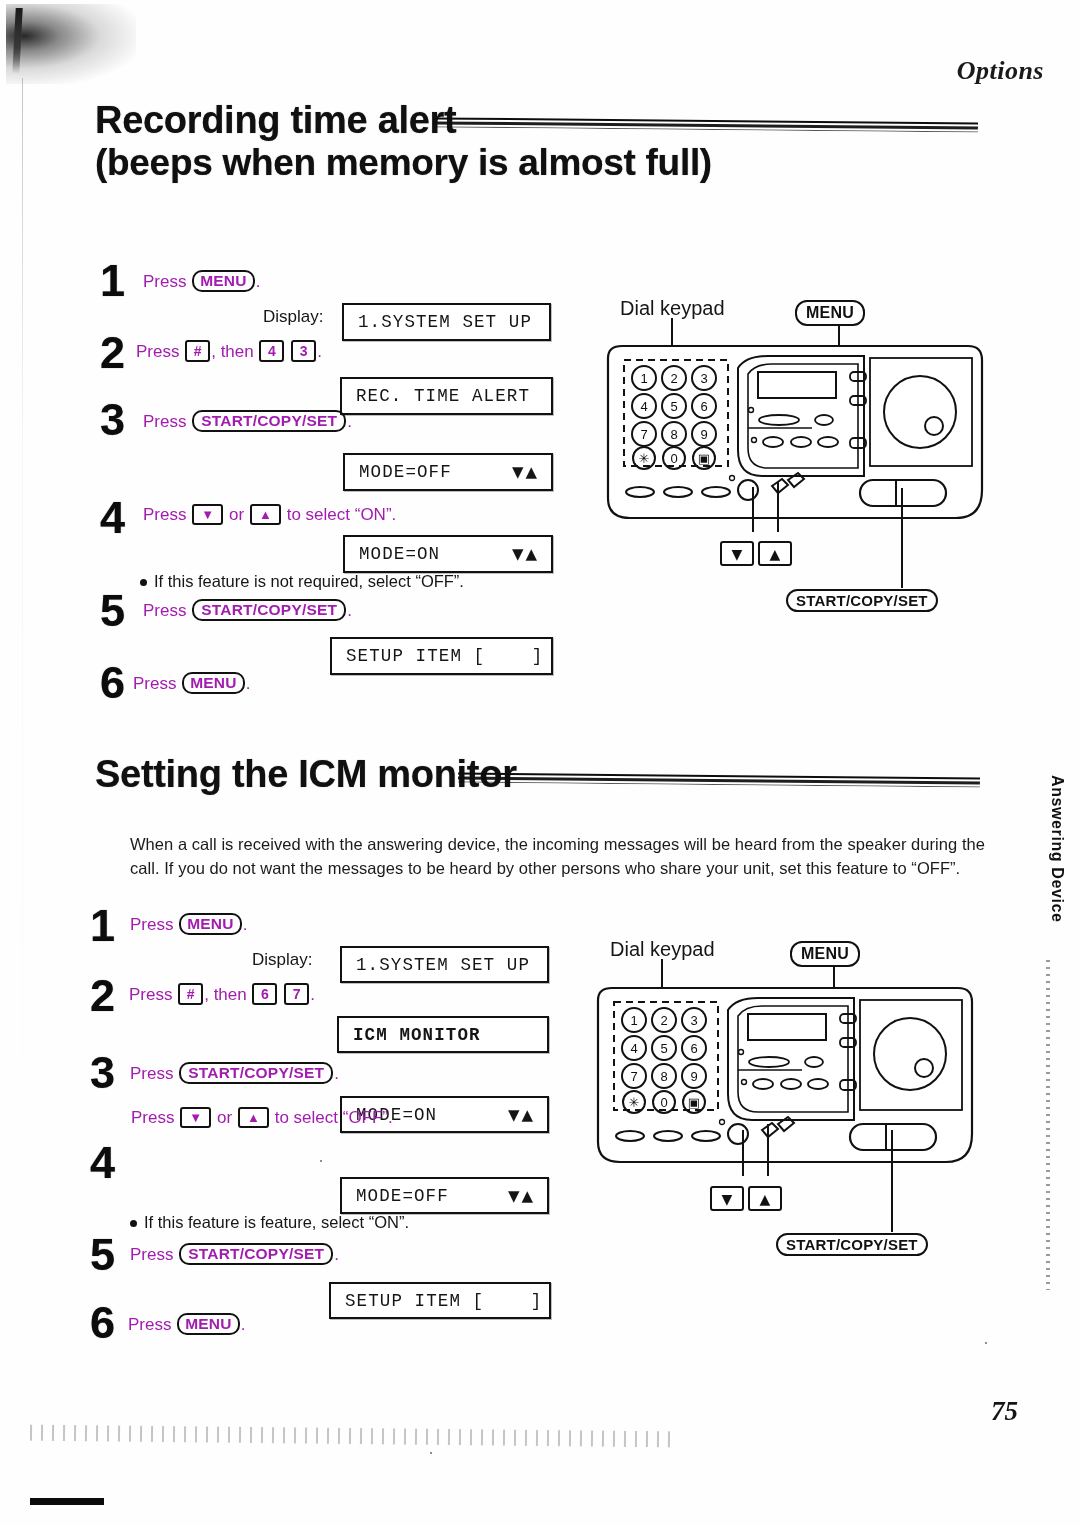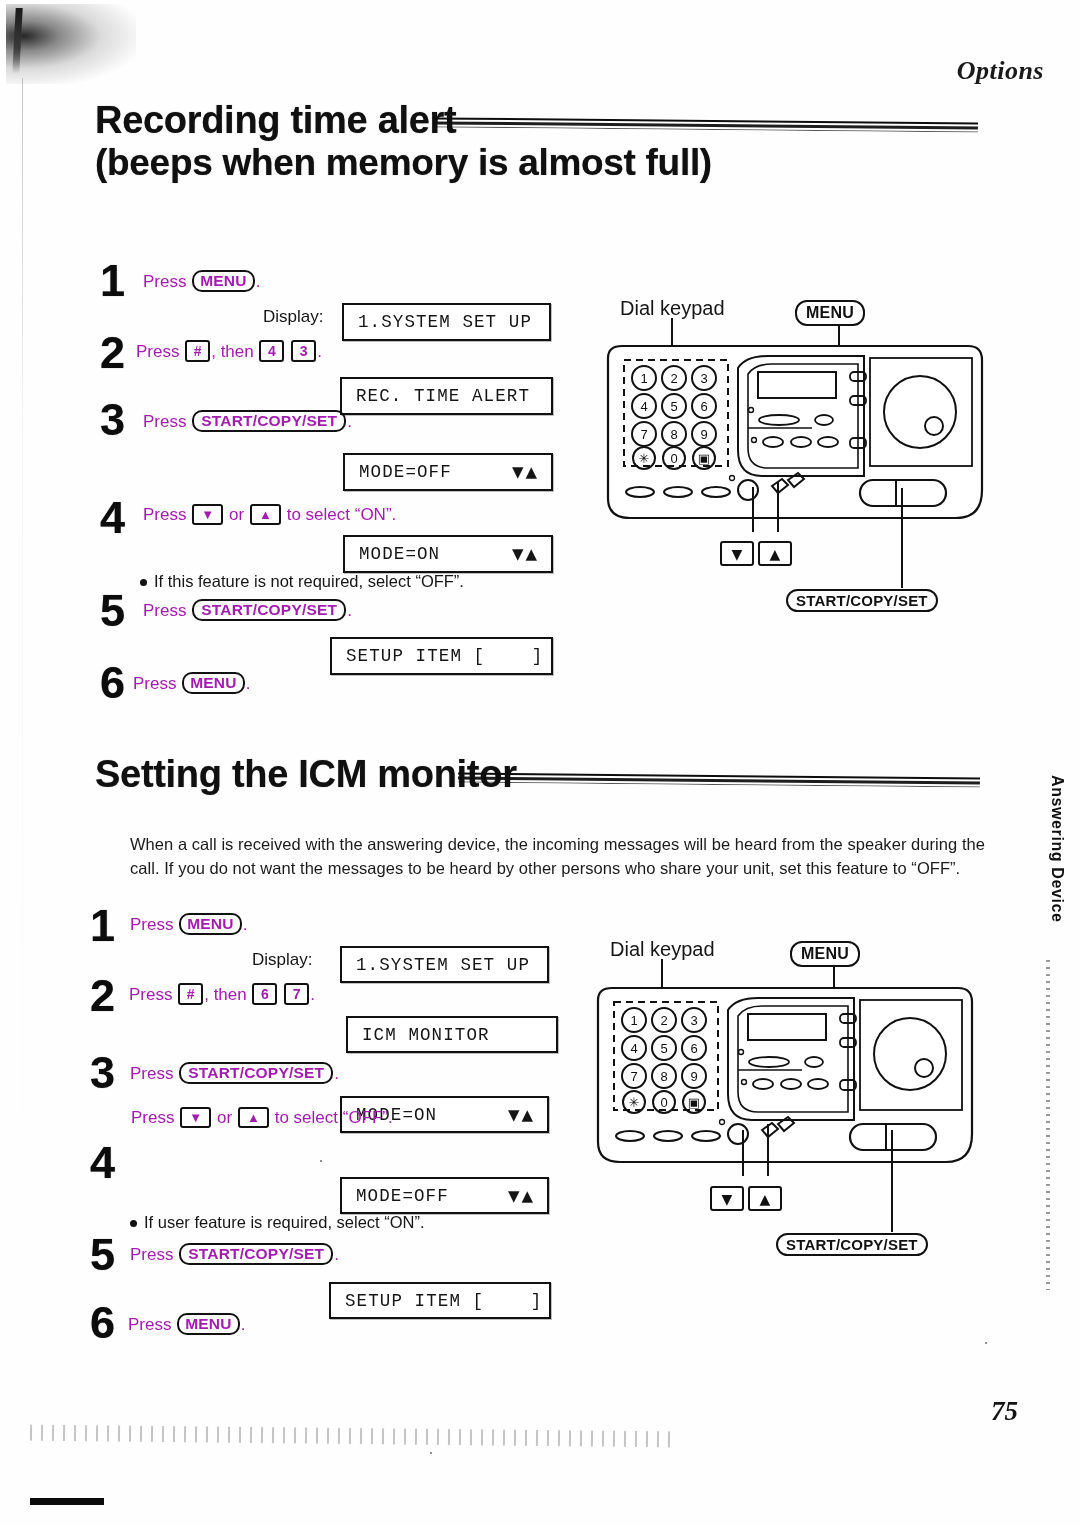--- a/index.html
+++ b/index.html
@@ -352,21 +352,21 @@
   </div>
 
   <div class="step-num" style="left:90px;top:973px;">2</div>
   <div class="step-txt" style="left:129px;top:983px;">
     <span>Press</span>
     <span class="key sq">#</span><span>, then</span>
     <span class="key sq">6</span>
     <span class="key sq">7</span><span>.</span>
   </div>
 
-  <div class="lcd" style="left:346px;top:1016px;width:208px;height:33px;">
+  <div class="lcd" style="left:337px;top:1016px;width:208px;height:33px;font-weight:bold;">
     <span class="t">ICM MONITOR</span>
     <span class="arrows"></span>
   </div>
 
   <div class="step-num" style="left:90px;top:1050px;">3</div>
   <div class="step-txt" style="left:130px;top:1062px;">
     <span>Press</span>
     <span class="key wide">START/COPY/SET</span><span>.</span>
   </div>
 
@@ -383,21 +383,21 @@
     <span class="key arrow">▲</span>
     <span>to select “OFF”.</span>
   </div>
 
   <div class="lcd" style="left:340px;top:1177px;width:205px;height:33px;">
     <span class="t">MODE=OFF</span>
     <span class="arrows">▼▲</span>
   </div>
 
   <div class="bullet-txt" style="left:130px;top:1213px;">
-    <span class="bd"></span><span>If user feature is required, select “ON”.</span>
+    <span class="bd"></span><span>If this feature is feature, select “ON”.</span>
   </div>
 
   <div class="step-num" style="left:90px;top:1232px;">5</div>
   <div class="step-txt" style="left:130px;top:1243px;">
     <span>Press</span>
     <span class="key wide">START/COPY/SET</span><span>.</span>
   </div>
 
   <div class="lcd" style="left:329px;top:1282px;width:218px;height:33px;">
     <span class="t">SETUP ITEM [    ]</span>

